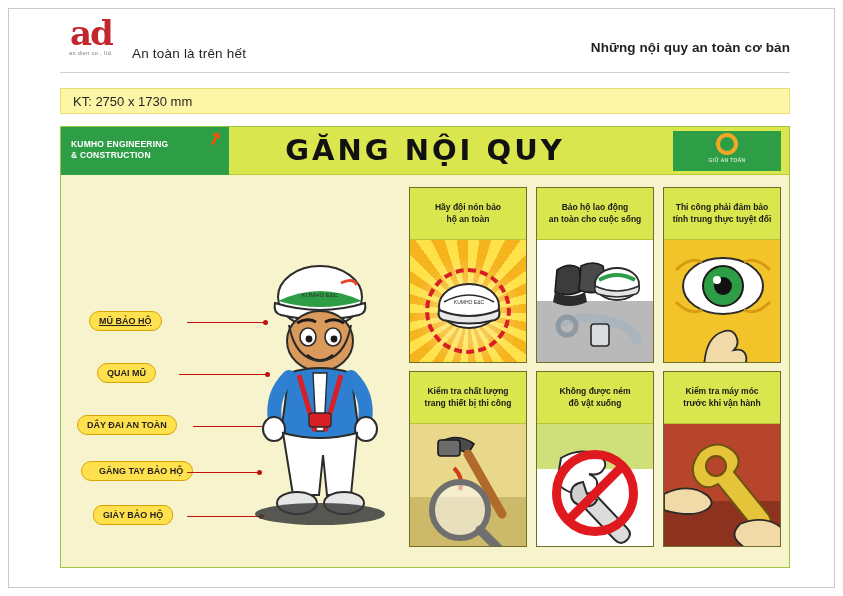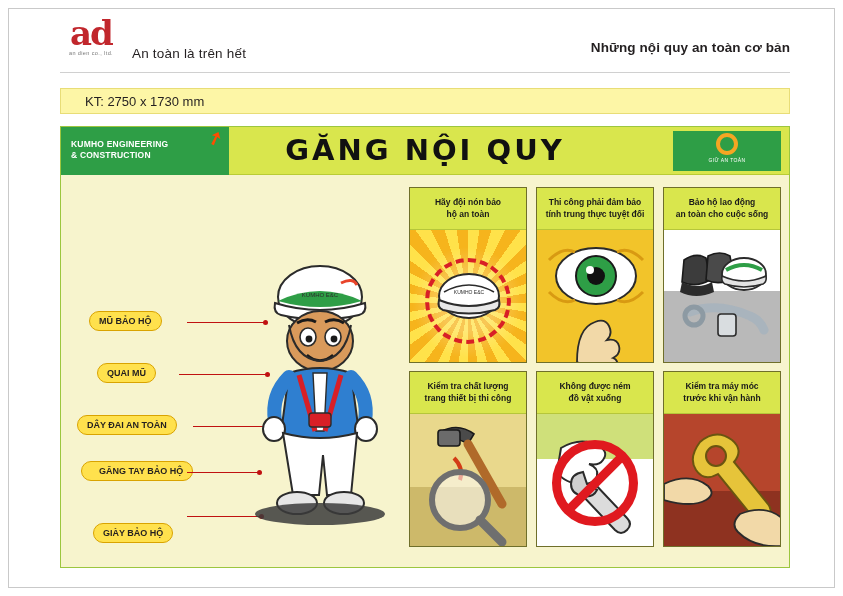--- a/index.html
+++ b/index.html
@@ -65,21 +65,21 @@
     left: 60px; top: 72px; width: 730px; height: 1px;
     background: #d0d0d0;
   }
 
   
   #size-bar {
     position: absolute;
     left: 60px; top: 88px; width: 730px; height: 26px;
     background: #fdf6a6;
     border: 1px solid #e8dd77;
-    display: flex; align-items: center; padding-left: 12px;
+    display: flex; align-items: center;
   }
   #size-text {
     margin-left: 12px;
     font-size: 13px;
     color: #231f20;
   }
 
   
   #poster {
     position: absolute;
@@ -158,25 +158,25 @@
   }
   .leader {
     position: absolute;
     height: 1px;
     background: #c01111;
   }
   .leader::after {
     content: ""; position: absolute; right: -3px; top: -2px;
     width: 5px; height: 5px; background: #c01111; border-radius: 50%;
   }
-  #c1 { left: 20px;  top: 128px; }
+  #c1 { left: 20px;  top: 128px; text-decoration: underline; }
   #c2 { left: 28px;  top: 180px; }
   #c3 { left: 8px;   top: 232px; }
   #c4 { left: 12px;  top: 278px; padding-left: 17px; }
-  #c5 { left: 24px;  top: 340px; }
+  #c5 { left: 24px;  top: 322px; border-radius: 9px; }
 
   #l1 { left: 118px; top: 139px; width: 78px; }
   #l2 { left: 110px; top: 191px; width: 88px; }
   #l3 { left: 124px; top: 243px; width: 76px; }
   #l4 { left: 118px; top: 289px; width: 72px; }
   #l5 { left: 118px; top: 333px; width: 74px; }
 
   
   #worker { position: absolute; left: 176px; top: 70px; width: 150px; height: 300px; }
   .shadow-ellipse {
@@ -193,21 +193,21 @@
     grid-template-rows: repeat(2, 176px);
     gap: 8px 9px;
   }
   .panel {
     border: 1px solid #6f6f2a;
     background: #ffffff;
     position: relative;
     overflow: hidden;
   }
   .panel-head {
-    height: 42px;
+    height: 52px;
     background: #d9e64d;
     border-bottom: 1px solid #b6c63a;
     display: flex; align-items: center; justify-content: center;
     text-align: center;
     padding: 0 4px;
   }
   .panel-head span {
     font-size: 8.5px;
     font-weight: bold;
     color: #1a1a1a;
@@ -368,61 +368,61 @@
               <ellipse cx="59" cy="66" rx="30" ry="22" fill="#ffffff" stroke="#2b2b2b" stroke-width="2"></ellipse>
               <path d="M29 70 q30 12 60 0 q2 8 -4 10 q-26 7 -52 0 q-6 -2 -4 -10 z" fill="#e8e8e8" stroke="#2b2b2b" stroke-width="2"></path>
               <path d="M34 62 q25 -14 50 0" fill="none" stroke="#2b2b2b" stroke-width="1.6"></path>
               <text x="59" y="64" font-size="5" text-anchor="middle" fill="#2b2b2b" font-family="Liberation Sans, sans-serif">KUMHO E&amp;C</text>
             </svg>
           </div>
         </div>
 
         <div class="panel">
           <div class="panel-head">
+            <span>Bảo hộ lao động<br>an toàn cho cuộc sống</span>
+          </div>
+          <div class="panel-art">
+            <div class="art-split-gray"></div>
+            <svg width="118" height="132" viewBox="0 0 118 132" style="position:absolute;inset:0">
+
+              <path d="M20 30 q12 -8 22 -2 l4 22 q-14 8 -28 2 z" fill="#3c3c3c" stroke="#1a1a1a" stroke-width="1.6"></path>
+              <path d="M18 52 q16 8 30 0 l2 10 q-18 8 -34 0 z" fill="#2b2b2b"></path>
+              <path d="M44 26 q12 -6 22 0 l4 22 q-14 8 -28 2 z" fill="#4a4a4a" stroke="#1a1a1a" stroke-width="1.6"></path>
+
+              <ellipse cx="80" cy="44" rx="22" ry="16" fill="#ffffff" stroke="#2b2b2b" stroke-width="1.8"></ellipse>
+              <path d="M58 46 q22 10 44 0 q1 6 -3 8 q-19 6 -38 0 q-4 -2 -3 -8 z" fill="#e3e3e3" stroke="#2b2b2b" stroke-width="1.6"></path>
+              <path d="M62 40 q18 -10 36 0" fill="none" stroke="#2e9e46" stroke-width="4"></path>
+
+              <path d="M26 82 q28 -10 60 4 q10 4 14 14" stroke="#a9b4bd" stroke-width="9" fill="none" stroke-linecap="round"></path>
+              <rect x="54" y="84" width="18" height="22" rx="3" fill="#d9dde0" stroke="#2b2b2b" stroke-width="1.6"></rect>
+              <circle cx="30" cy="86" r="9" fill="none" stroke="#8d9aa3" stroke-width="5"></circle>
+            </svg>
+          </div>
+        </div>
+
+        <div class="panel">
+          <div class="panel-head">
             <span>Thi công phải đảm bảo<br>tính trung thực tuyệt đối</span>
           </div>
           <div class="panel-art">
             <div class="art-yellow"></div>
             <svg width="118" height="132" viewBox="0 0 118 132" style="position:absolute;inset:0">
               <ellipse cx="59" cy="46" rx="40" ry="28" fill="#ffffff" stroke="#2b2b2b" stroke-width="2"></ellipse>
               <circle cx="59" cy="46" r="20" fill="#2e9e46" stroke="#1a1a1a" stroke-width="2"></circle>
               <circle cx="59" cy="46" r="9" fill="#111111"></circle>
               <circle cx="53" cy="40" r="4" fill="#ffffff"></circle>
               <path d="M12 30 q14 -14 26 -8 M12 62 q14 14 26 8 M106 30 q-14 -14 -26 -8 M106 62 q-14 14 -26 8" stroke="#d89a12" stroke-width="3" fill="none"></path>
 
               <path d="M40 132 q0 -34 18 -40 q10 -4 14 4 q4 8 -2 14 q10 -2 12 6 q2 8 -6 12 q6 2 4 10 q-2 6 -12 8 z" fill="#f2d9a8" stroke="#2b2b2b" stroke-width="1.8"></path>
             </svg>
           </div>
         </div>
 
         <div class="panel">
           <div class="panel-head">
-            <span>Bảo hộ lao động<br>an toàn cho cuộc sống</span>
-          </div>
-          <div class="panel-art">
-            <div class="art-split-gray"></div>
-            <svg width="118" height="132" viewBox="0 0 118 132" style="position:absolute;inset:0">
-
-              <path d="M20 30 q12 -8 22 -2 l4 22 q-14 8 -28 2 z" fill="#3c3c3c" stroke="#1a1a1a" stroke-width="1.6"></path>
-              <path d="M18 52 q16 8 30 0 l2 10 q-18 8 -34 0 z" fill="#2b2b2b"></path>
-              <path d="M44 26 q12 -6 22 0 l4 22 q-14 8 -28 2 z" fill="#4a4a4a" stroke="#1a1a1a" stroke-width="1.6"></path>
-
-              <ellipse cx="80" cy="44" rx="22" ry="16" fill="#ffffff" stroke="#2b2b2b" stroke-width="1.8"></ellipse>
-              <path d="M58 46 q22 10 44 0 q1 6 -3 8 q-19 6 -38 0 q-4 -2 -3 -8 z" fill="#e3e3e3" stroke="#2b2b2b" stroke-width="1.6"></path>
-              <path d="M62 40 q18 -10 36 0" fill="none" stroke="#2e9e46" stroke-width="4"></path>
-
-              <path d="M26 82 q28 -10 60 4 q10 4 14 14" stroke="#a9b4bd" stroke-width="9" fill="none" stroke-linecap="round"></path>
-              <rect x="54" y="84" width="18" height="22" rx="3" fill="#d9dde0" stroke="#2b2b2b" stroke-width="1.6"></rect>
-              <circle cx="30" cy="86" r="9" fill="none" stroke="#8d9aa3" stroke-width="5"></circle>
-            </svg>
-          </div>
-        </div>
-
-        <div class="panel">
-          <div class="panel-head">
             <span>Kiểm tra chất lượng<br>trang thiết bị thi công</span>
           </div>
           <div class="panel-art">
             <div class="art-khaki"></div>
             <svg width="118" height="132" viewBox="0 0 118 132" style="position:absolute;inset:0">
 
               <path d="M30 18 q18 -10 34 2 l-6 10 q-16 -10 -28 -2 z" fill="#4a4a4a" stroke="#1a1a1a" stroke-width="1.6"></path>
               <path d="M58 30 l34 60" stroke="#b06a2a" stroke-width="9" stroke-linecap="round"></path>
               <rect x="28" y="16" width="22" height="16" rx="3" fill="#6b6b6b" stroke="#1a1a1a" stroke-width="1.6"></rect>
               <path d="M44 44 q10 10 6 22" stroke="#d23c16" stroke-width="4" fill="none"></path>

